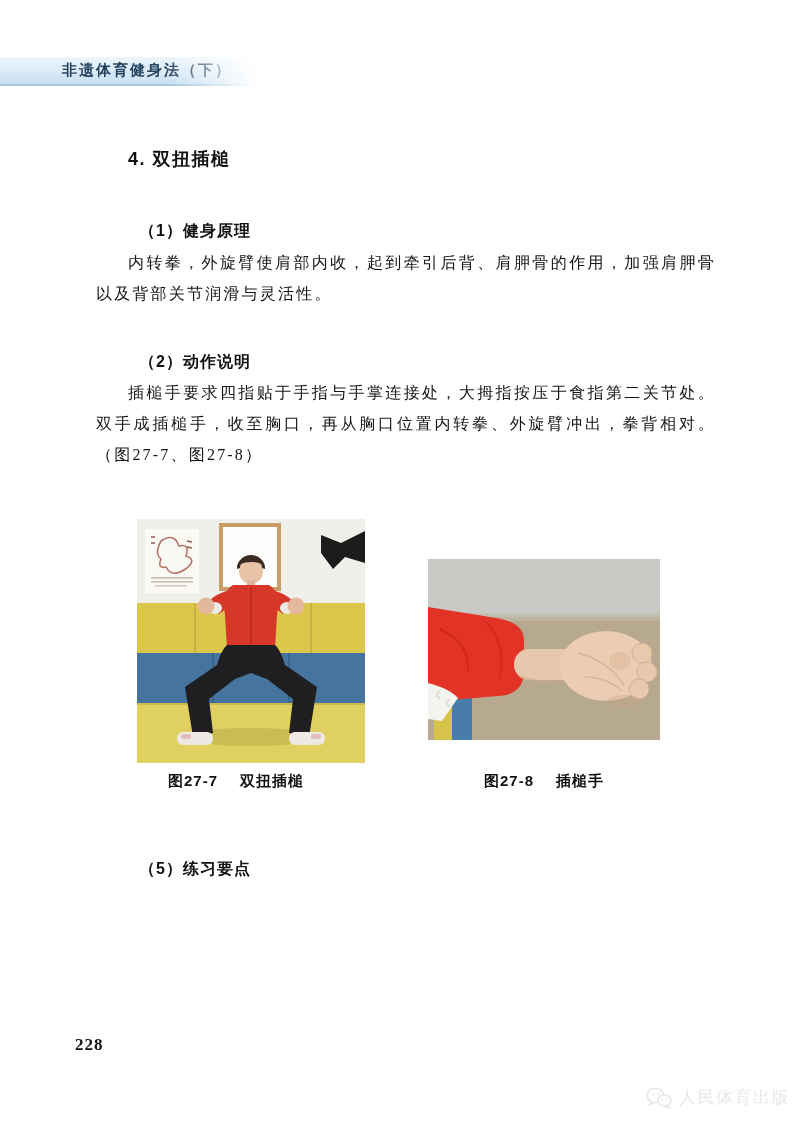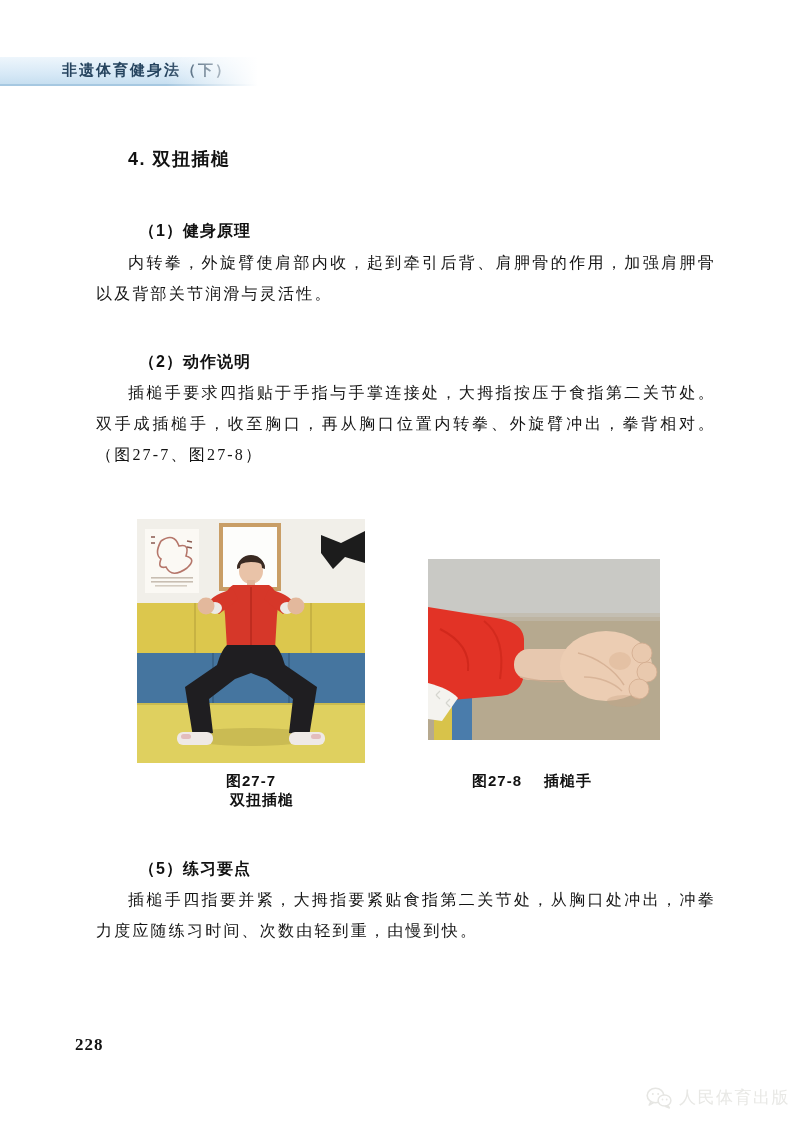--- a/index.html
+++ b/index.html
@@ -26,22 +26,22 @@
   .para1{top:247px}.para2{top:377px}.para3{top:884px}
 
   
   .photo{position:absolute;overflow:hidden;background:#eee;}
   .photo1{left:137px;top:519px;width:228px;height:244px;}
   .photo2{left:428px;top:559px;width:232px;height:181px;}
   .photo svg{display:block;}
   .caption{position:absolute;top:772px;margin:0;font-family:"Liberation Sans", sans-serif;
            font-weight:bold;font-size:15px;letter-spacing:1px;color:#111;
            display:flex;justify-content:center;align-items:center;}
-  .caption1{left:137px;width:228px;flex-direction:column;}
-  .caption2{left:416px;width:232px;align-items:flex-end;}
+  .caption1{left:122px;width:228px;}
+  .caption2{left:428px;width:232px;align-items:flex-end;}
   .cap-title{margin-left:22px;}
 
   
   .page-number{position:absolute;left:75px;top:1035px;font-weight:bold;font-size:17px;
                letter-spacing:1px;color:#111;}
   .watermark{position:absolute;right:10px;top:1086px;display:flex;align-items:center;gap:7px;
              color:#e8e8e5;font-size:17px;letter-spacing:1.5px;
              font-family:"Liberation Sans", sans-serif;user-select:none;}
   .watermark svg{display:block;}
 </style>
@@ -150,21 +150,20 @@
   <p class="caption caption1">
     <span class="cap-label">图27-7</span>
     <span class="cap-title">双扭插槌</span>
   </p>
   <p class="caption caption2">
     <span class="cap-label">图27-8</span>
     <span class="cap-title">插槌手</span>
   </p>
 
   <h2 class="subheading sub3">（5）练习要点</h2>
-  <p class="para para3">插槌手四指要并紧，大拇指要紧贴食指第二关节处，从胸口处冲出，冲拳力度应随练习时间、次数由轻到重，由慢到快。</p>
 
   <div class="page-number">228</div>
 
   <div class="watermark">
     <svg width="26" height="22" viewBox="0 0 26 22" xmlns="http://www.w3.org/2000/svg">
       <ellipse cx="9.5" cy="8.5" rx="8.3" ry="7.2" fill="none" stroke="#e6e6e3" stroke-width="1.6"></ellipse>
       <path d="M5,14.5 L3.2,18 L7.5,15.6" fill="none" stroke="#e6e6e3" stroke-width="1.6" stroke-linejoin="round"></path>
       <circle cx="6.8" cy="7" r="1" fill="#e6e6e3"></circle>
       <circle cx="12.2" cy="7" r="1" fill="#e6e6e3"></circle>
       <ellipse cx="18.5" cy="13.5" rx="6.4" ry="5.6" fill="#ffffff" stroke="#e6e6e3" stroke-width="1.5"></ellipse>

